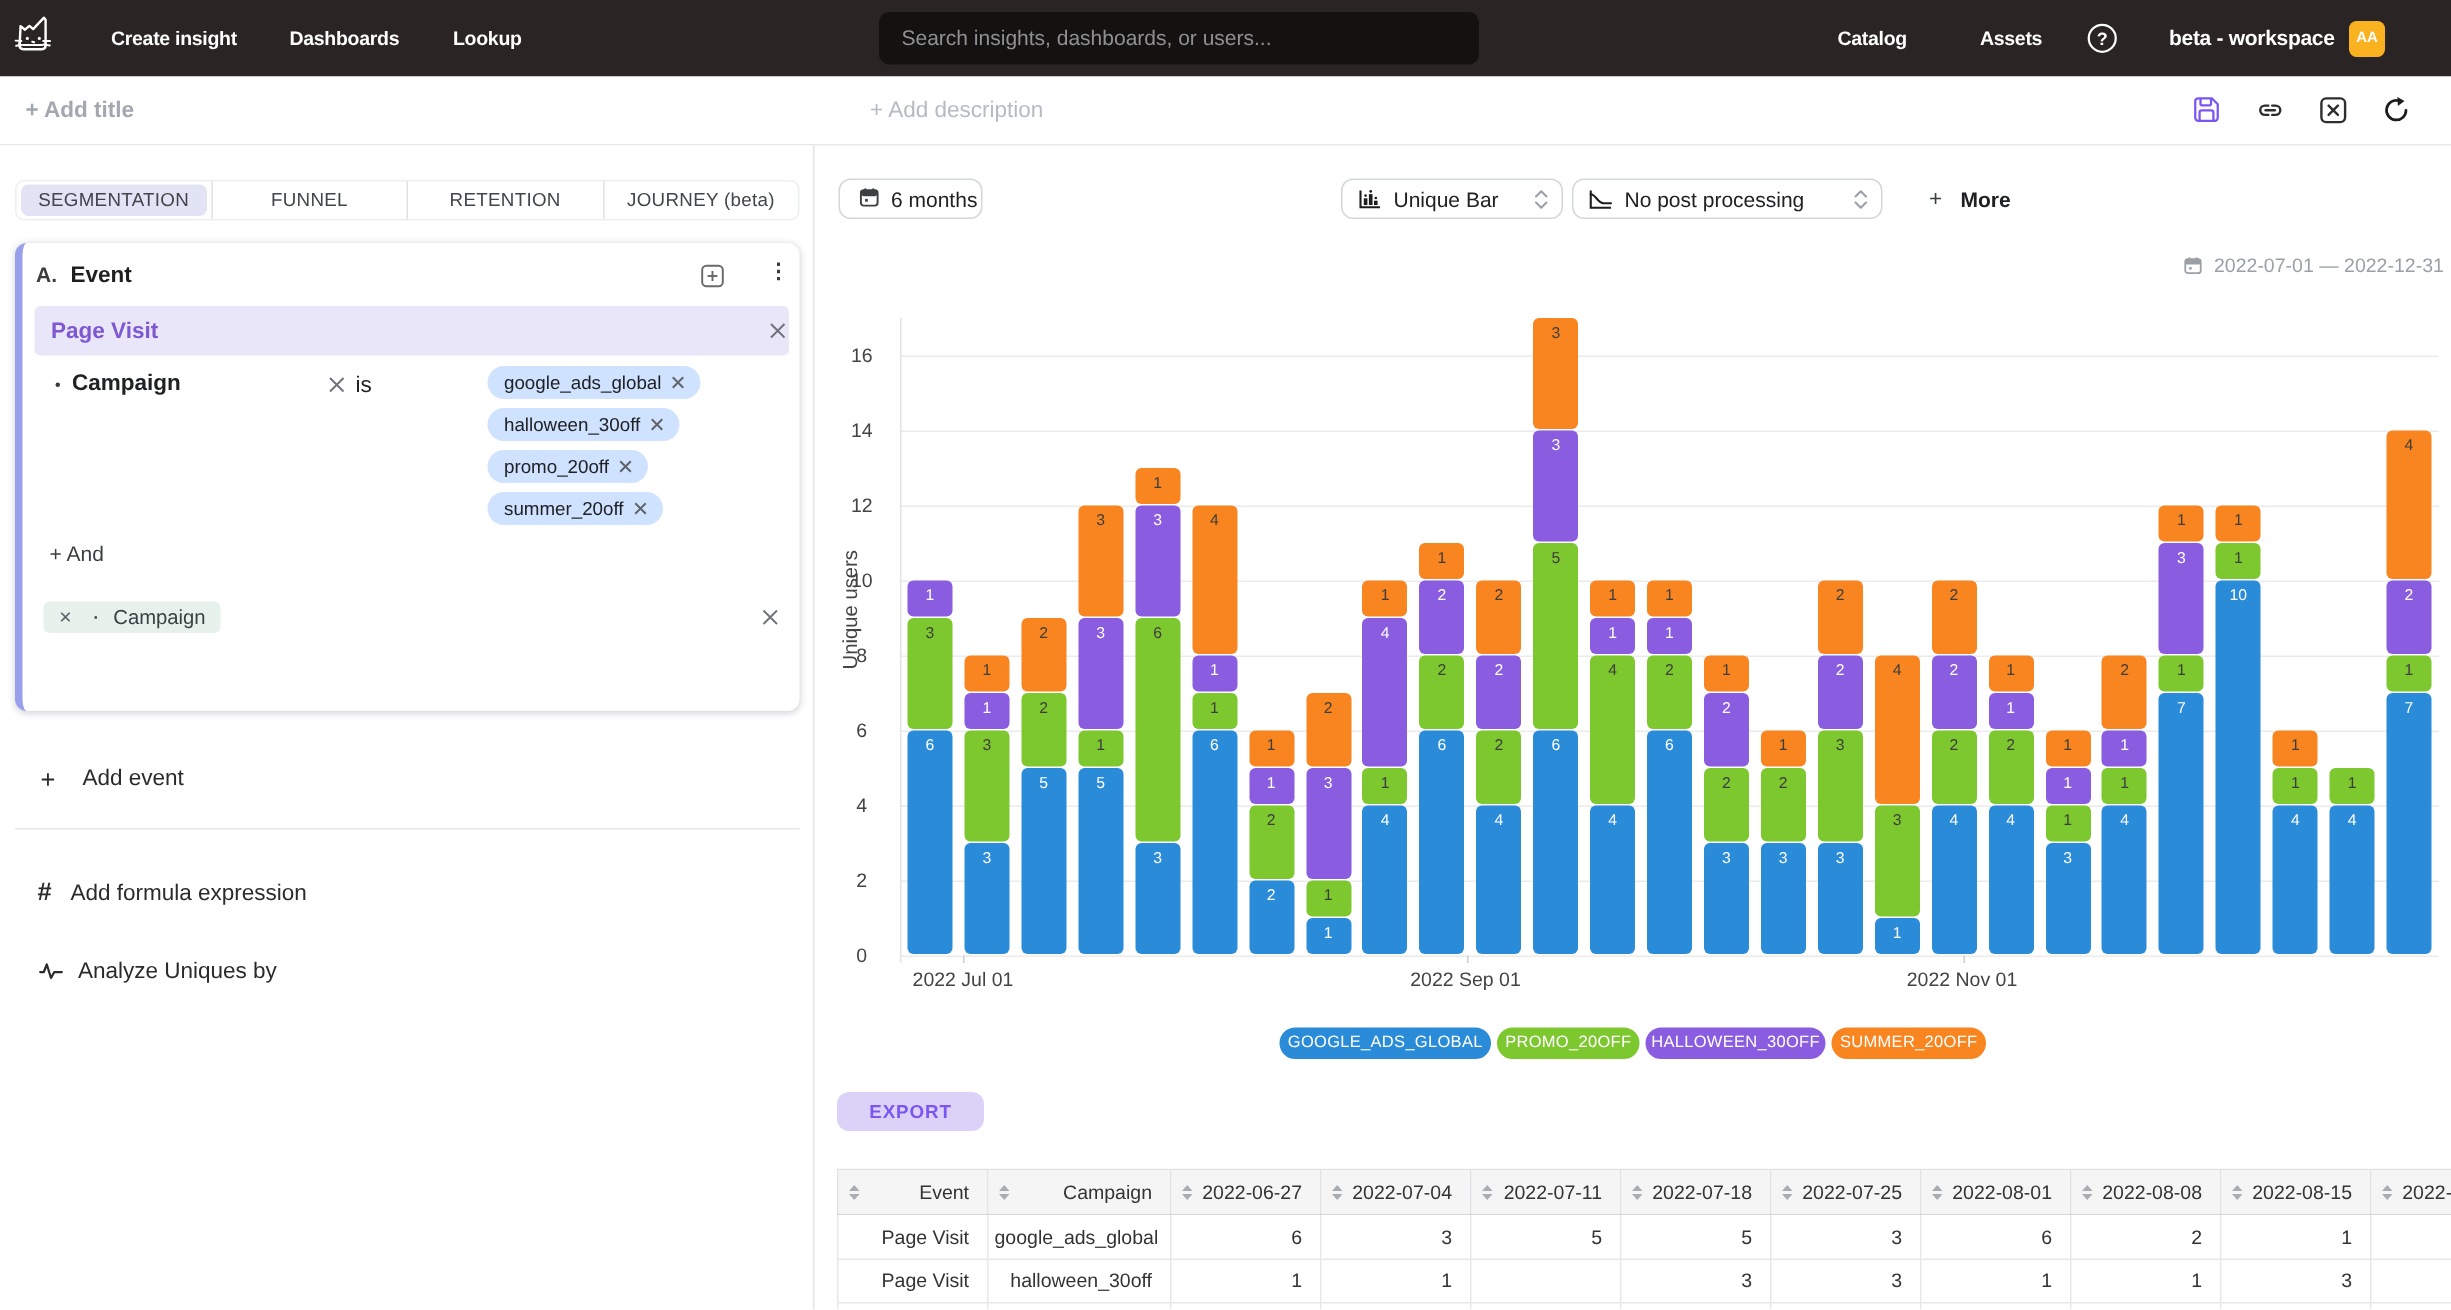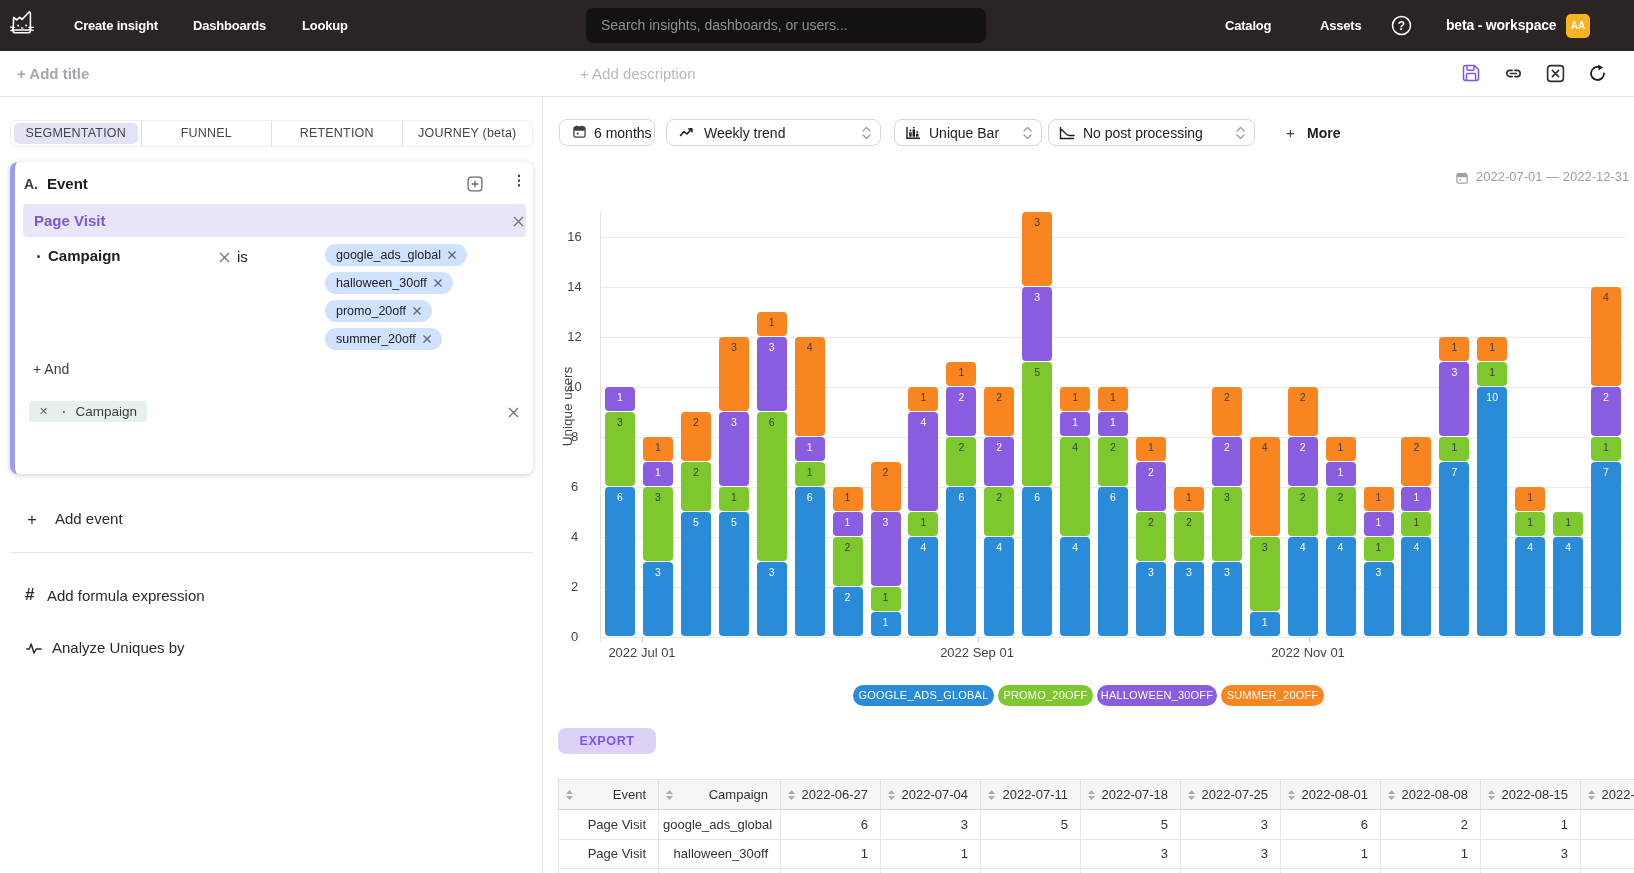--- a/index.html
+++ b/index.html
@@ -197,31 +197,20 @@
 <div class="tbtn" style="left:559px;width:96px">
       <span style="margin-left:13px"><svg width="13" height="13" viewBox="0 0 14 14">
           <rect x="1" y="2" width="12" height="11" rx="2" fill="none" stroke="#3c4043" stroke-width="1.4"></rect>
           <rect x="1" y="2" width="12" height="4.2" rx="2" fill="#3c4043"></rect>
           <rect x="3.4" y="0.6" width="1.6" height="2.6" rx="0.8" fill="#3c4043"></rect>
           <rect x="9" y="0.6" width="1.6" height="2.6" rx="0.8" fill="#3c4043"></rect>
           <rect x="4" y="8.2" width="2" height="2" fill="#3c4043"></rect>
         </svg></span>
       <span style="margin-left:8px">6 months</span>
     </div>
-<div class="tbtn" style="left:666px;width:215px">
-      <span style="margin-left:12px;margin-top:3px"><svg width="16" height="14" viewBox="0 0 16 14" fill="none" stroke="#1d1d1d" stroke-width="1.6" stroke-linecap="round" stroke-linejoin="round">
-          <path d="M1.5 9.5 L5 5.5 L8 8 L12.3 3.2"></path>
-          <path d="M9.8 3 L12.8 2.8 L13 5.8" fill="none"></path>
-        </svg></span>
-      <span style="margin-left:9px">Weekly trend</span>
-      <span style="margin-left:auto;margin-right:8px;margin-top:3px"><svg width="11" height="14" viewBox="0 0 11 14" fill="none" stroke="#9aa0a6" stroke-width="1.4" stroke-linecap="round" stroke-linejoin="round">
-          <path d="M2 5 L5.5 1.5 L9 5"></path>
-          <path d="M2 9 L5.5 12.5 L9 9"></path>
-        </svg></span>
-    </div>
 <div class="tbtn" style="left:894px;width:148px">
       <span style="margin-left:11px;margin-top:3px"><svg width="15" height="14" viewBox="0 0 15 14">
           <path d="M1 1 L1 12.2 L14 12.2" stroke="#1d1d1d" stroke-width="1.4" fill="none"></path>
           <rect x="3.2" y="6.2" width="2.4" height="4.5" fill="#1d1d1d"></rect>
           <rect x="6.6" y="3.4" width="2.4" height="7.3" fill="#1d1d1d"></rect>
           <rect x="10" y="7.8" width="2.4" height="2.9" fill="#1d1d1d"></rect>
           <circle cx="4.4" cy="4.4" r="0.9" fill="#1d1d1d"></circle>
           <circle cx="7.8" cy="1.6" r="0.9" fill="#1d1d1d"></circle>
           <circle cx="11.2" cy="6" r="0.9" fill="#1d1d1d"></circle>
         </svg></span>

